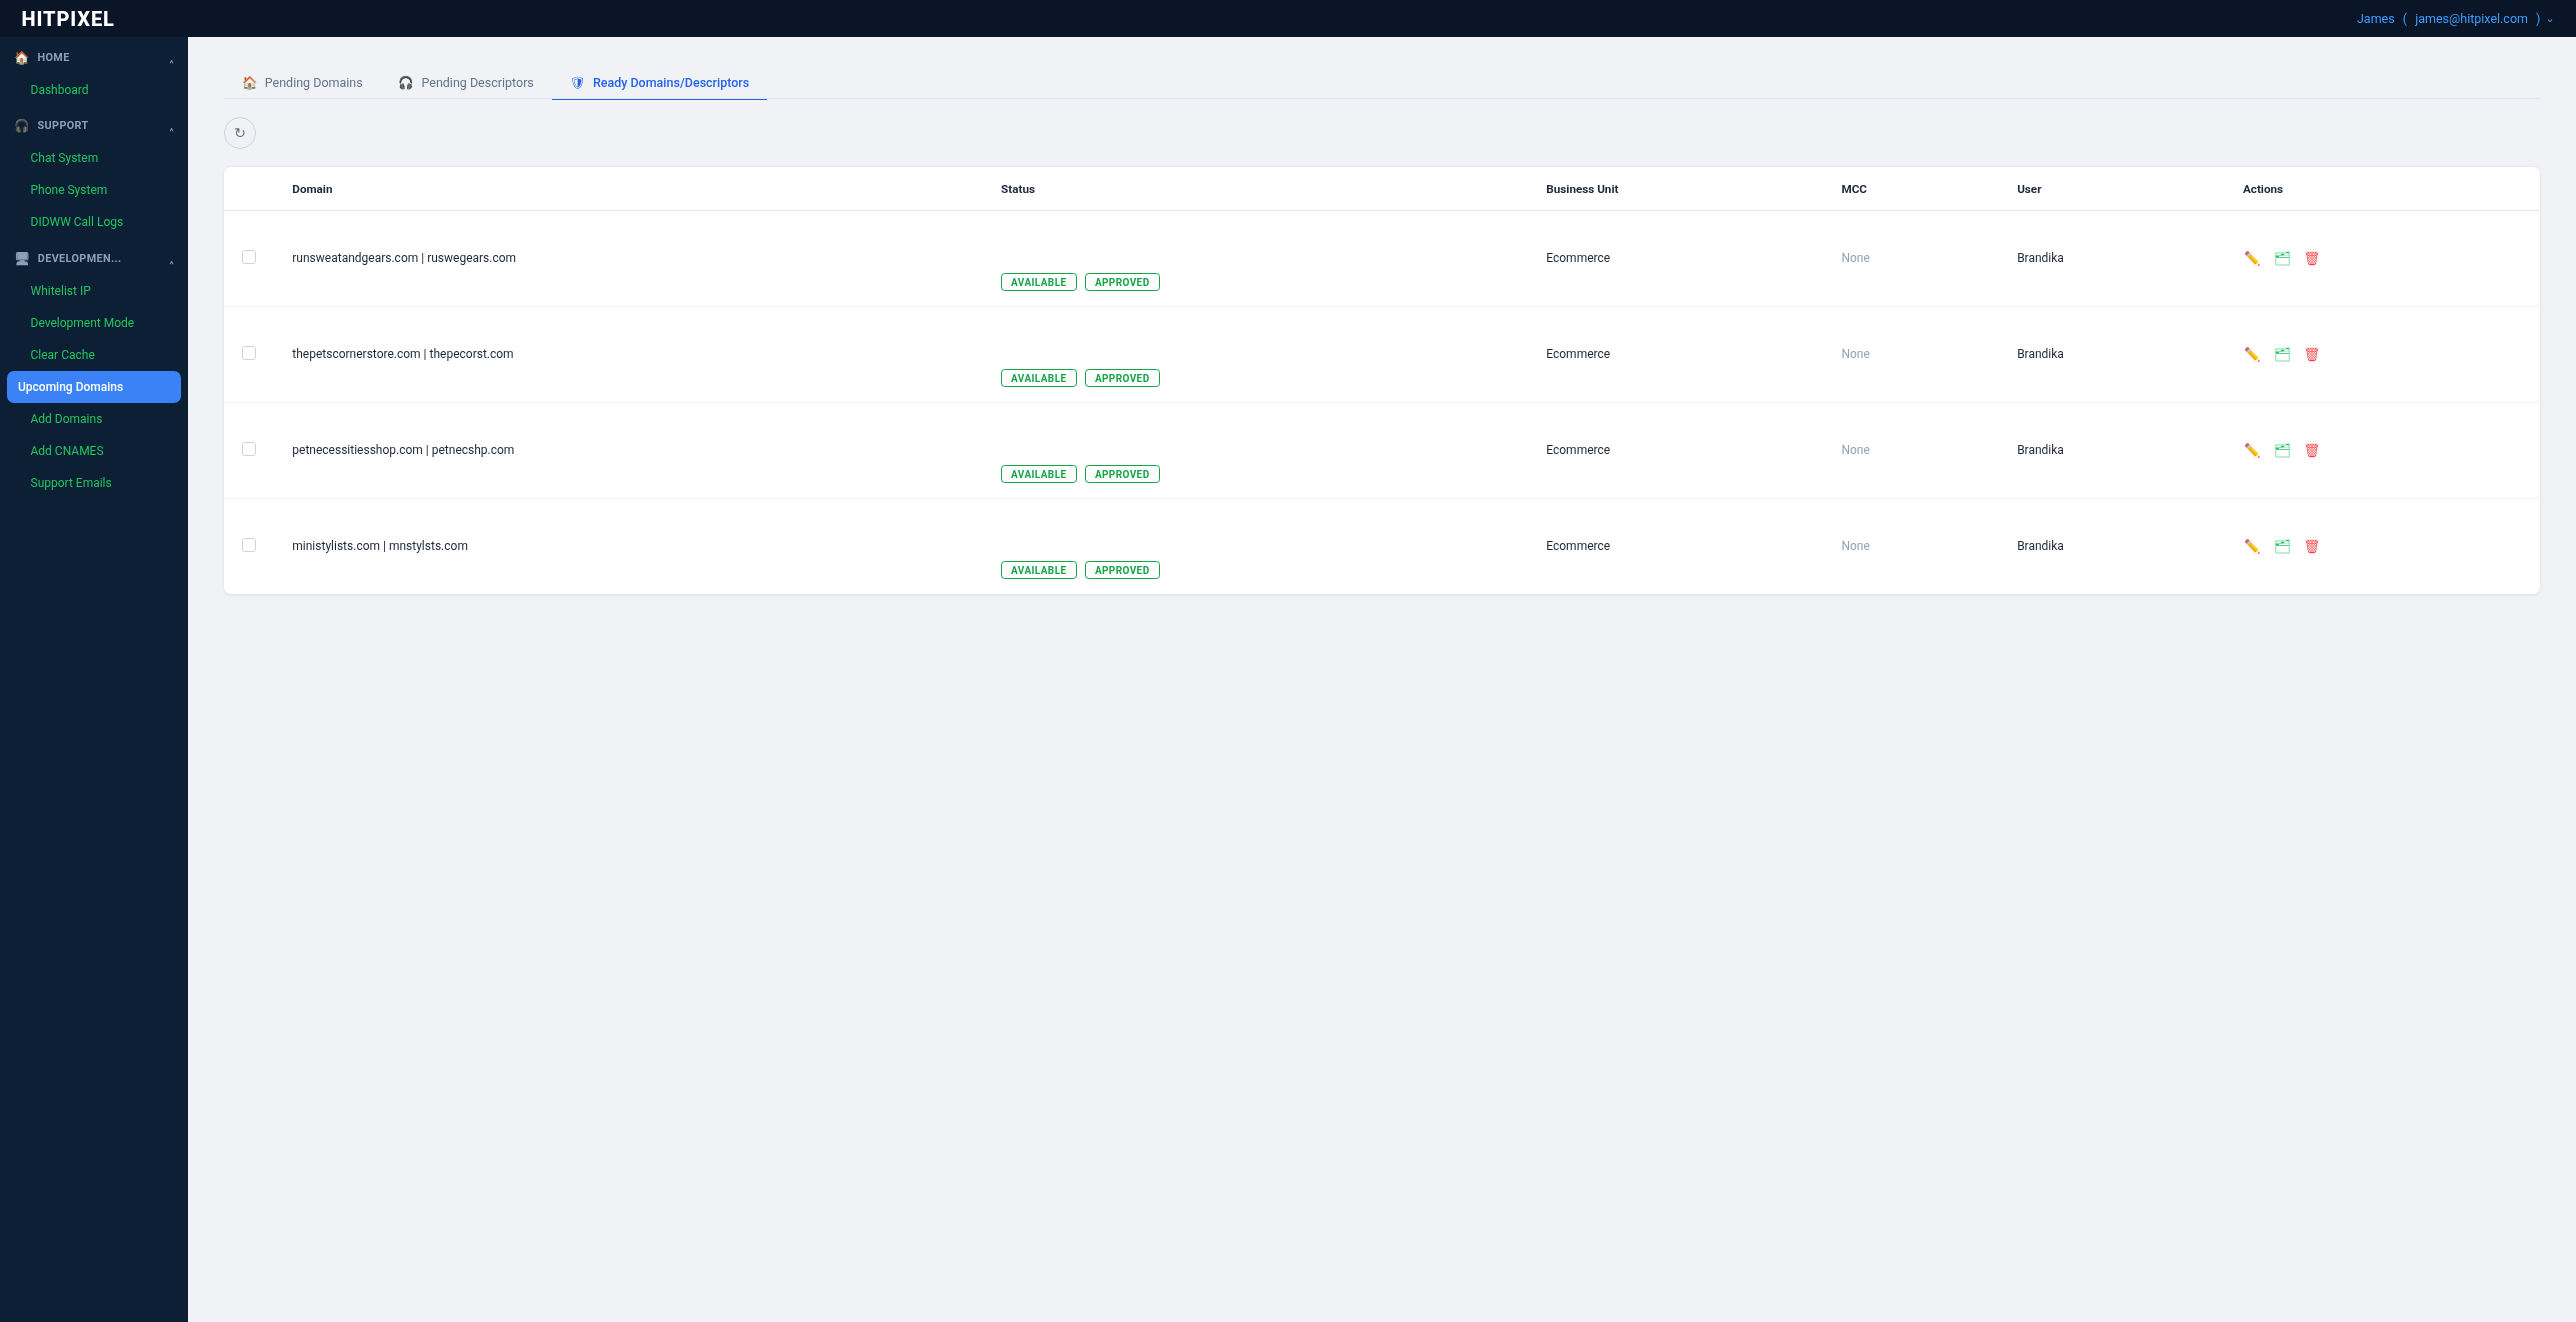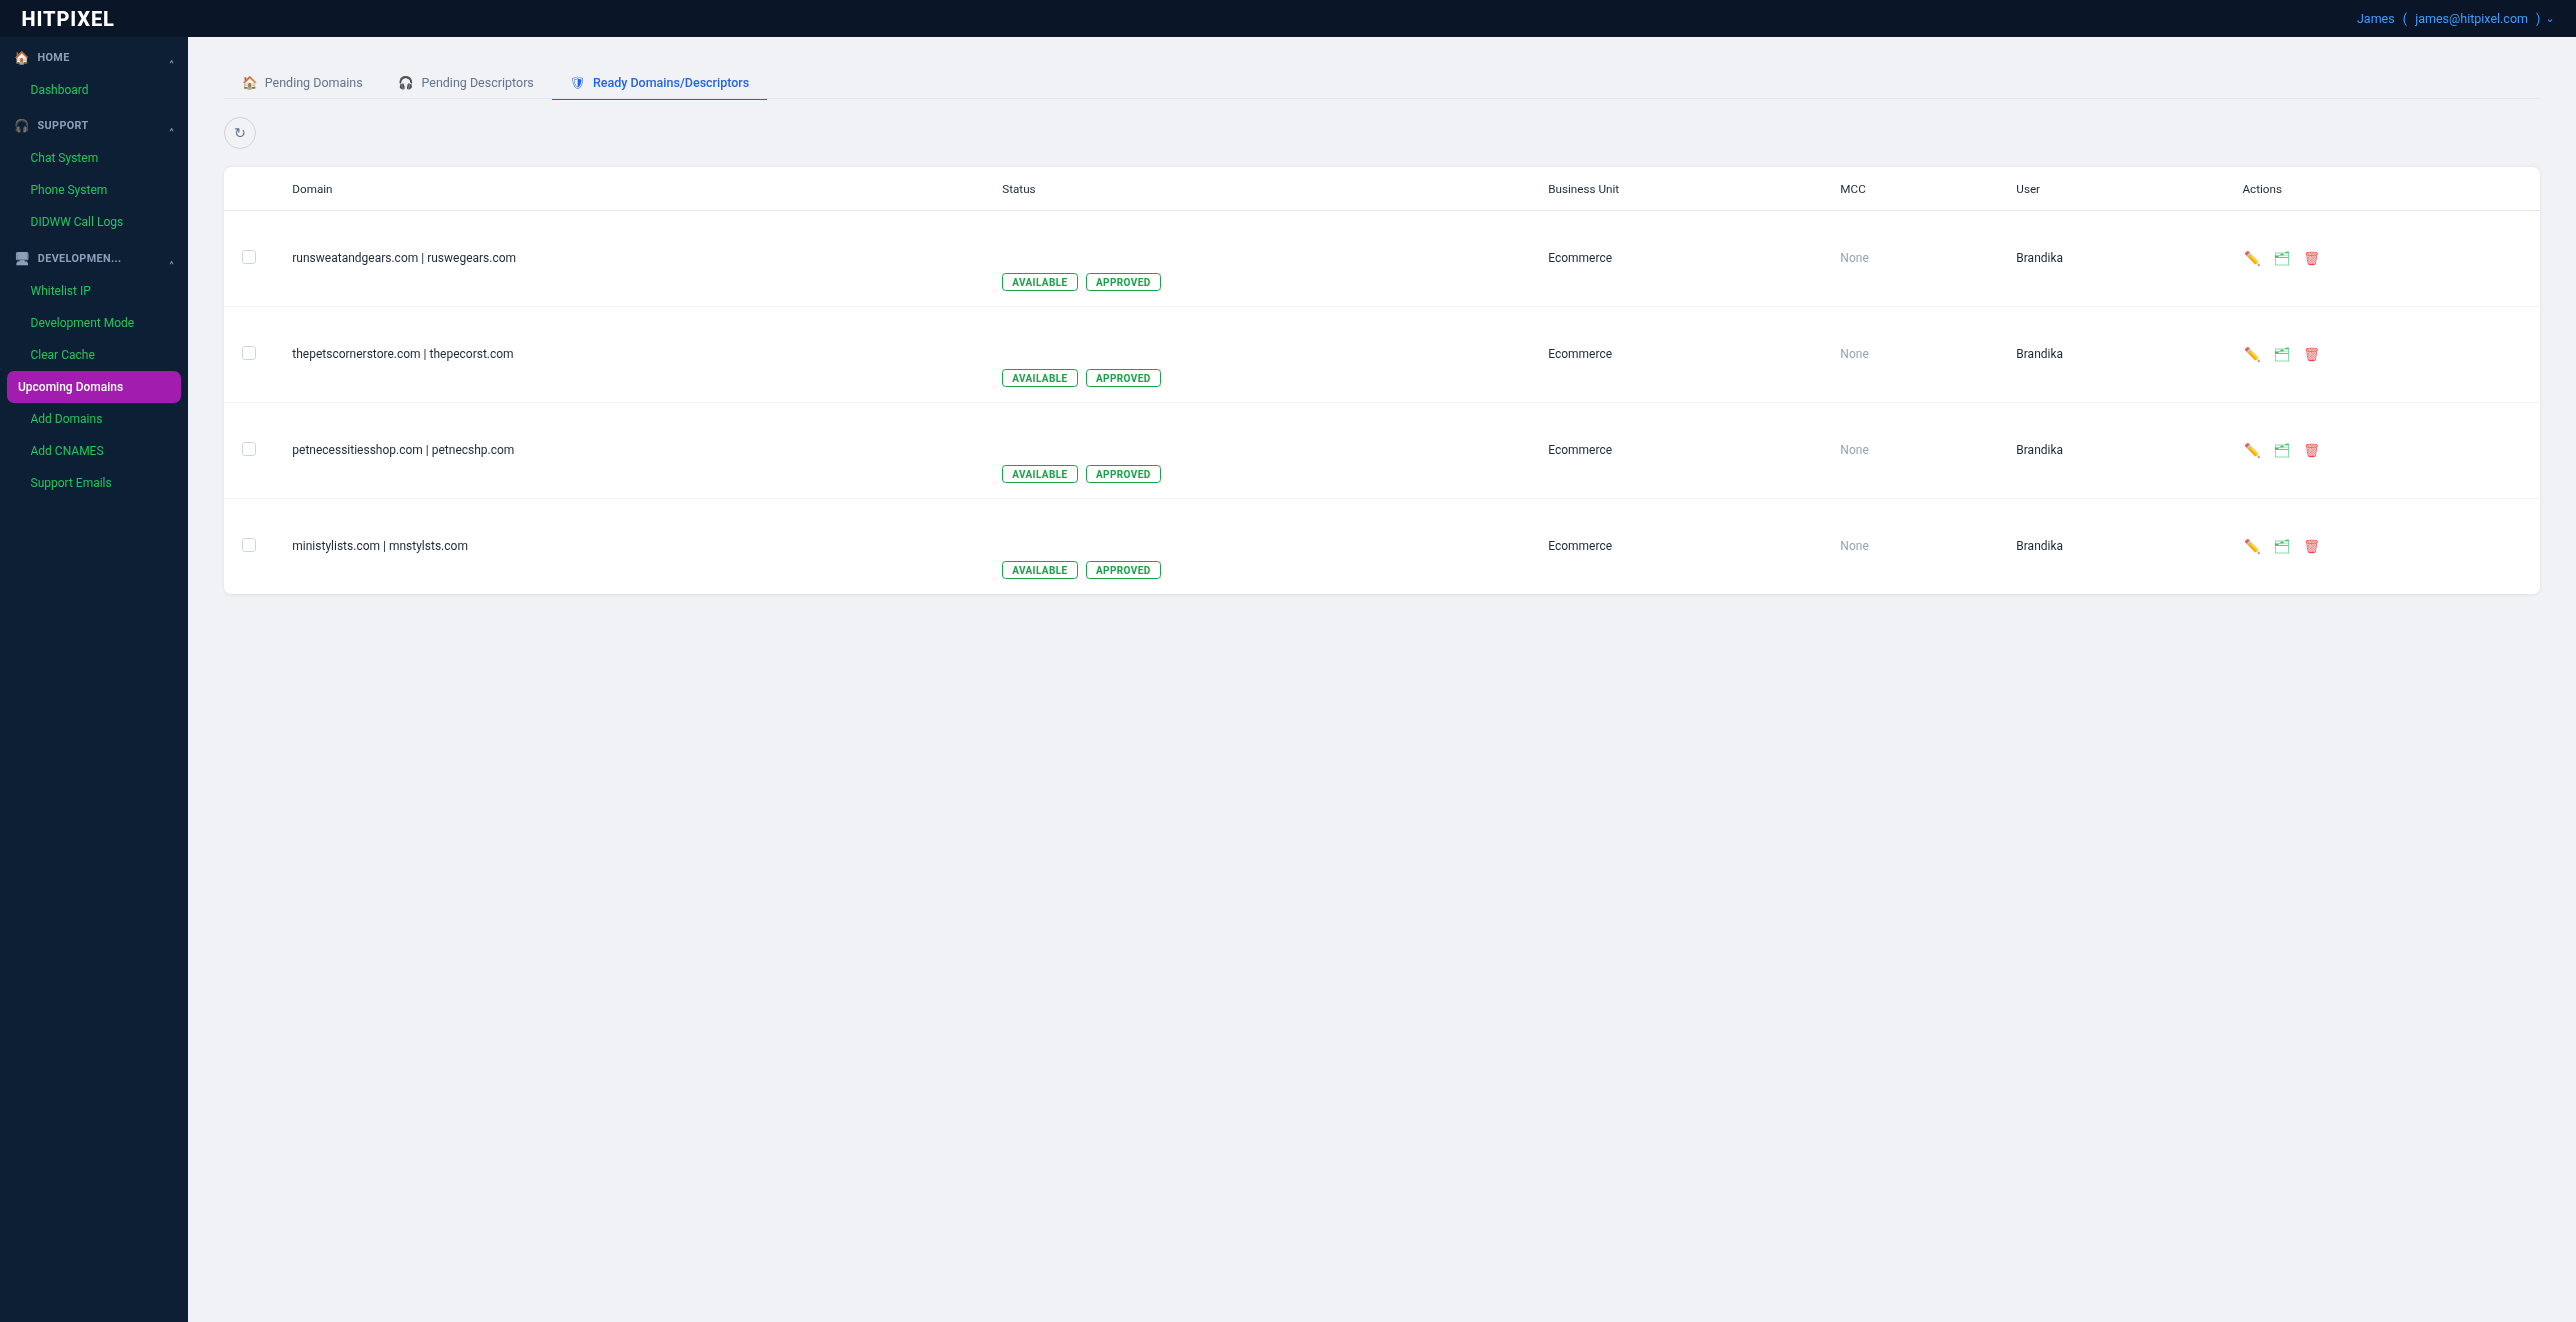--- a/index.html
+++ b/index.html
@@ -70,21 +70,21 @@
     .sidebar-group-header .title-row { display: flex; align-items: center; }
     .sidebar-item {
       padding: 9px 14.3px 9px 21.5px;
       font-size: 12px;
       color: #22c55e;
       cursor: pointer;
       transition: background 0.15s;
       margin-left: 9px;
     }
     .sidebar-item.active {
-      background: #a21caf;
+      background: #3b82f6;
       color: #fff;
       font-weight: 500;
       border-radius: 7px;
       margin: 0 7.2px;
       padding: 9px 10.8px;
     }
 
     
     .main-content {
       flex: 1;
@@ -154,21 +154,21 @@
       width: 100%;
       border-collapse: collapse;
     }
     thead tr {
       border-bottom: 1.8px solid #e2e8f0;
     }
     thead th {
       padding: 14.3px 18px;
       text-align: left;
       font-size: 11.7px;
-      font-weight: 400;
+      font-weight: 700;
       color: #1e293b;
     }
     tbody tr {
       border-bottom: 0.9px solid #f1f5f9;
     }
     tbody tr:last-child { border-bottom: none; }
     tbody td {
       padding: 14.3px 18px;
       font-size: 12px;
       color: #1e293b;

